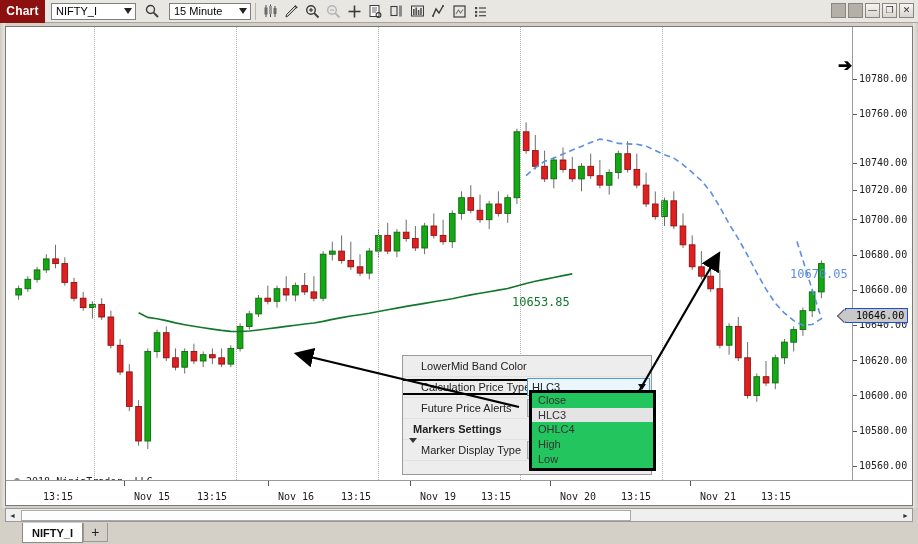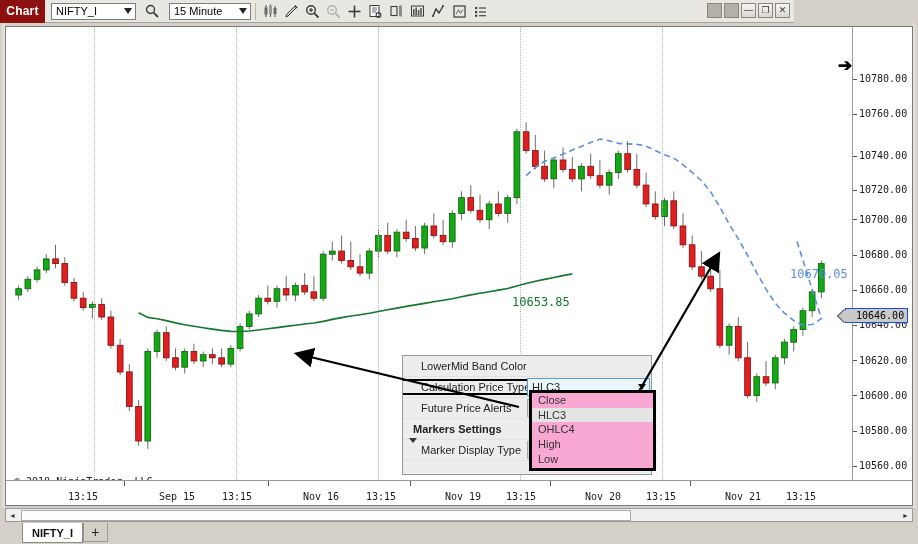--- a/index.html
+++ b/index.html
@@ -11,21 +11,21 @@
     overflow: hidden;
   }
   #app {
     position: relative;
     width: 918px; height: 544px;
     background: #d4d0c8;
   }
 
   
   #toolbar {
-    position: absolute; left: 0; top: 0; width: 794px; height: 23px;
+    position: absolute; left: 0; top: 0; width: 918px; height: 23px;
     background: #e9e7e2;
     border-bottom: 1px solid #a8a49c;
     display: flex; align-items: center;
   }
   #chart-badge {
     width: 45px; height: 23px;
     background: #8c1010;
     color: #ffffff;
     font-size: 12px; font-weight: bold;
     display: flex; align-items: center; justify-content: center;
@@ -127,21 +127,20 @@
     border-left: 1px solid #555;
     border-bottom: 1px solid #555;
     transform: rotate(45deg);
   }
   .ttick {
     position: absolute; top: 10px;
     font-size: 10px; color: #1a1a1a;
     font-family: "DejaVu Sans Mono", monospace;
     white-space: nowrap;
     transform: translateX(-50%);
-    margin-left: 25px;
   }
   .tmark {
     position: absolute; top: 0; width: 1px; height: 5px; background: #555;
   }
   .vgrid {
     position: absolute; top: 0; width: 1px; height: 455px;
     border-left: 1px dotted #b0b0b0;
   }
   #copyright {
     position: absolute; left: 8px; top: 449px;
@@ -226,21 +225,21 @@
     border: 3px solid #000;
     overflow: hidden;
     z-index: 6;
   }
   .dd-item {
     height: 14.6px;
     font-size: 11px;
     color: #333;
     display: flex; align-items: center;
     padding-left: 6px;
-    background: #f9a8d4;
+    background: #22c55e;
   }
   .dd-item.alt { background: #e4e4e4; }
 
   
   #anno { position: absolute; left: 0; top: 0; width: 908px; height: 480px; pointer-events: none; z-index: 5; }
 
   
   #hscroll {
     position: absolute; left: 5px; top: 508px;
     width: 908px; height: 14px;
@@ -620,37 +619,37 @@
       <div class="inline-label" id="vwap-label" style="left:506px; top:268px">10653.85</div>
       <div class="inline-label" id="band-label" style="left:784px; top:240px">10670.05</div>
 
       <div id="copyright">© 2018 NinjaTrader, LLC</div>
       <div id="cursor-arrow">➔</div>
     </div>
 
     <div id="price-axis">
         <div class="ptick" style="top: 46px;"><span class="dash"></span>10780.00</div>
         <div class="ptick" style="top: 81.2px;"><span class="dash"></span>10760.00</div>
-        <div class="ptick" style="top: 123px;"><span class="dash"></span>10740.00</div>
+        <div class="ptick" style="top: 130px;"><span class="dash"></span>10740.00</div>
         <div class="ptick" style="top: 157px;"><span class="dash"></span>10720.00</div>
         <div class="ptick" style="top: 186.8px;"><span class="dash"></span>10700.00</div>
         <div class="ptick" style="top: 222px;"><span class="dash"></span>10680.00</div>
         <div class="ptick" style="top: 257.2px;"><span class="dash"></span>10660.00</div>
         <div class="ptick" style="top: 292.4px;"><span class="dash"></span>10640.00</div>
         <div class="ptick" style="top: 327.6px;"><span class="dash"></span>10620.00</div>
         <div class="ptick" style="top: 362.8px;"><span class="dash"></span>10600.00</div>
         <div class="ptick" style="top: 398px;"><span class="dash"></span>10580.00</div>
         <div class="ptick" style="top: 433.2px;"><span class="dash"></span>10560.00</div>
         <div class="ptick" style="top: 468.4px;"><span class="dash"></span>10540.00</div>
         <div id="price-marker" style="top: 281.4px;">10646.00</div>
       </div>
 
     <div id="time-axis">
         <div class="ttick" style="left: 52px;">13:15</div>
-        <div class="ttick" style="left: 146px;">Sep 15</div>
+        <div class="ttick" style="left: 146px;">Nov 15</div>
         <div class="tmark" style="left: 118px;"></div>
         <div class="ttick" style="left: 206px;">13:15</div>
         <div class="ttick" style="left: 290px;">Nov 16</div>
         <div class="tmark" style="left: 262px;"></div>
         <div class="ttick" style="left: 350px;">13:15</div>
         <div class="ttick" style="left: 432px;">Nov 19</div>
         <div class="tmark" style="left: 404px;"></div>
         <div class="ttick" style="left: 490px;">13:15</div>
         <div class="ttick" style="left: 572px;">Nov 20</div>
         <div class="tmark" style="left: 544px;"></div>

